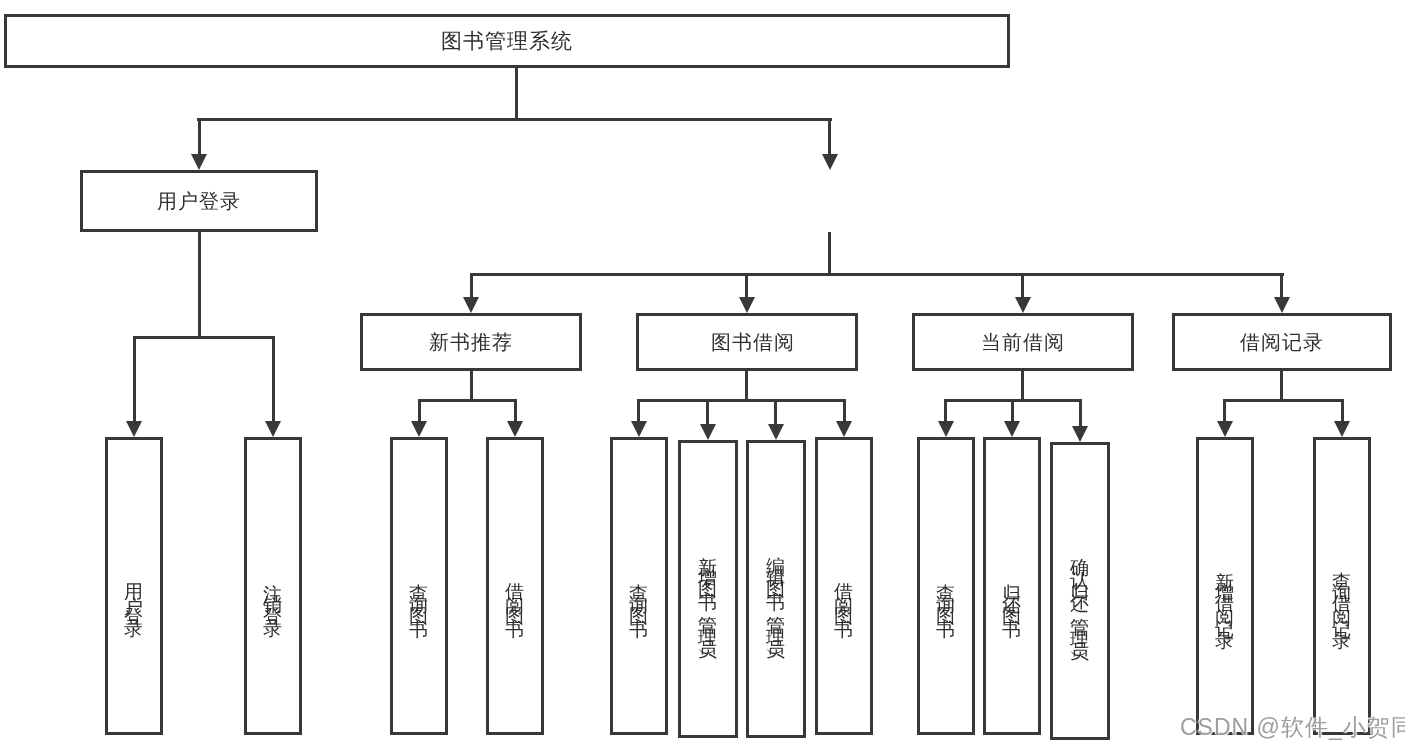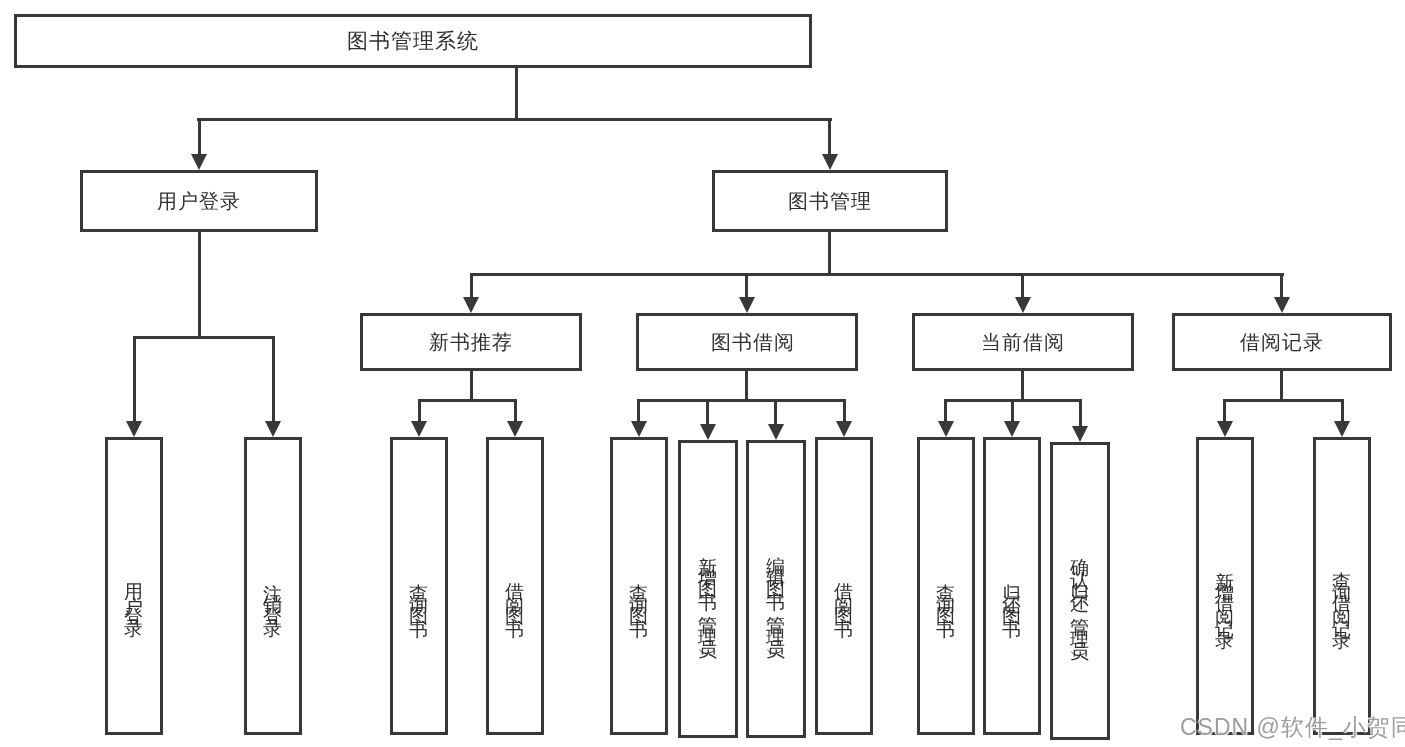--- a/index.html
+++ b/index.html
@@ -61,36 +61,33 @@
     letter-spacing: 1px;
     text-shadow: 0 0 2px #fff, 1px 1px 1px #fff, -1px -1px 1px #fff;
     white-space: nowrap;
   }
 </style>
 </head>
 <body>
 
 <div id="canvas">
 
-  <div class="box root" style="left:14px; top:14px; width:798px; height:54px;">
+  <div class="box root" style="left:4px; top:14px; width:1006px; height:54px;">
     <span>图书管理系统</span>
   </div>
 
   <div class="vline" style="left:515px; top:68px; width:3px; height:52px;"></div>
   <div class="hline" style="left:197px; top:118px; width:635px; height:3px;"></div>
   <div class="vline" style="left:198px; top:118px; width:3px; height:38px;"></div>
   <div class="arrowhead" style="left:191px; top:154px;"></div>
   <div class="vline" style="left:828px; top:118px; width:3px; height:38px;"></div>
   <div class="arrowhead" style="left:822px; top:154px;"></div>
 
   <div class="box" style="left:80px; top:170px; width:238px; height:62px;">
     <span>用户登录</span>
-  </div>
-  <div class="box" style="left:712px; top:170px; width:236px; height:62px;">
-    <span>图书管理</span>
   </div>
 
   <div class="vline" style="left:198px; top:232px; width:3px; height:106px;"></div>
   <div class="hline" style="left:133px; top:336px; width:142px; height:3px;"></div>
   <div class="vline" style="left:133px; top:336px; width:3px; height:87px;"></div>
   <div class="arrowhead" style="left:126px; top:421px;"></div>
   <div class="vline" style="left:272px; top:336px; width:3px; height:87px;"></div>
   <div class="arrowhead" style="left:265px; top:421px;"></div>
 
   <div class="vline" style="left:828px; top:232px; width:3px; height:43px;"></div>

